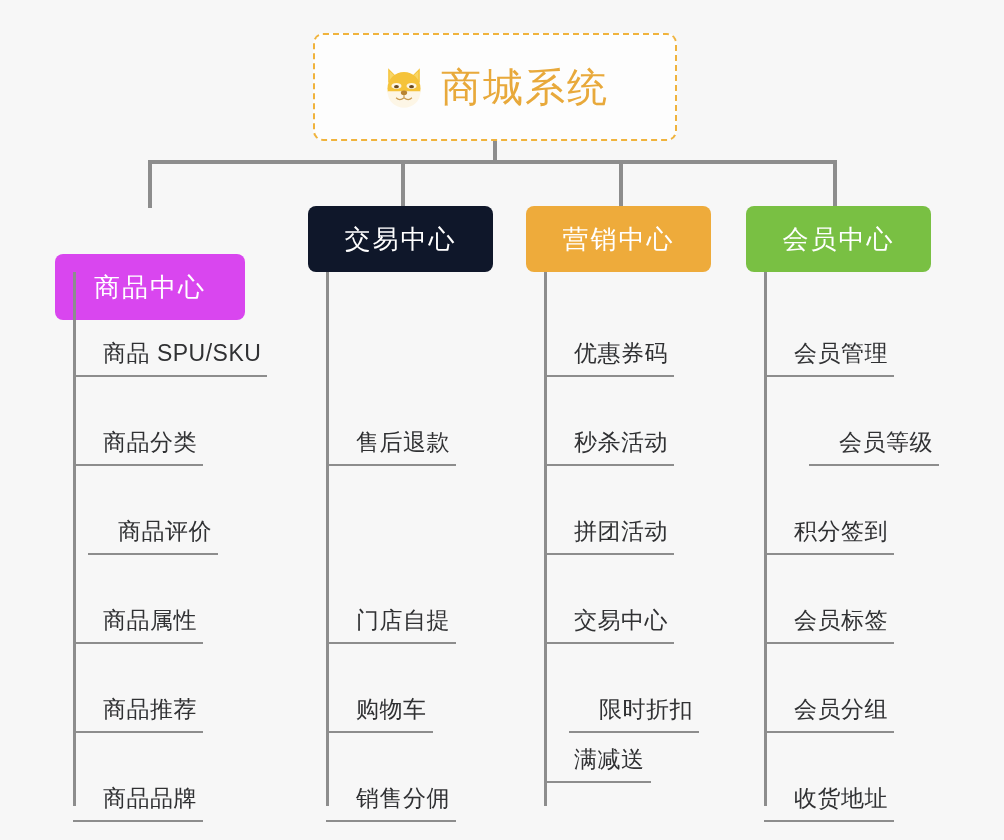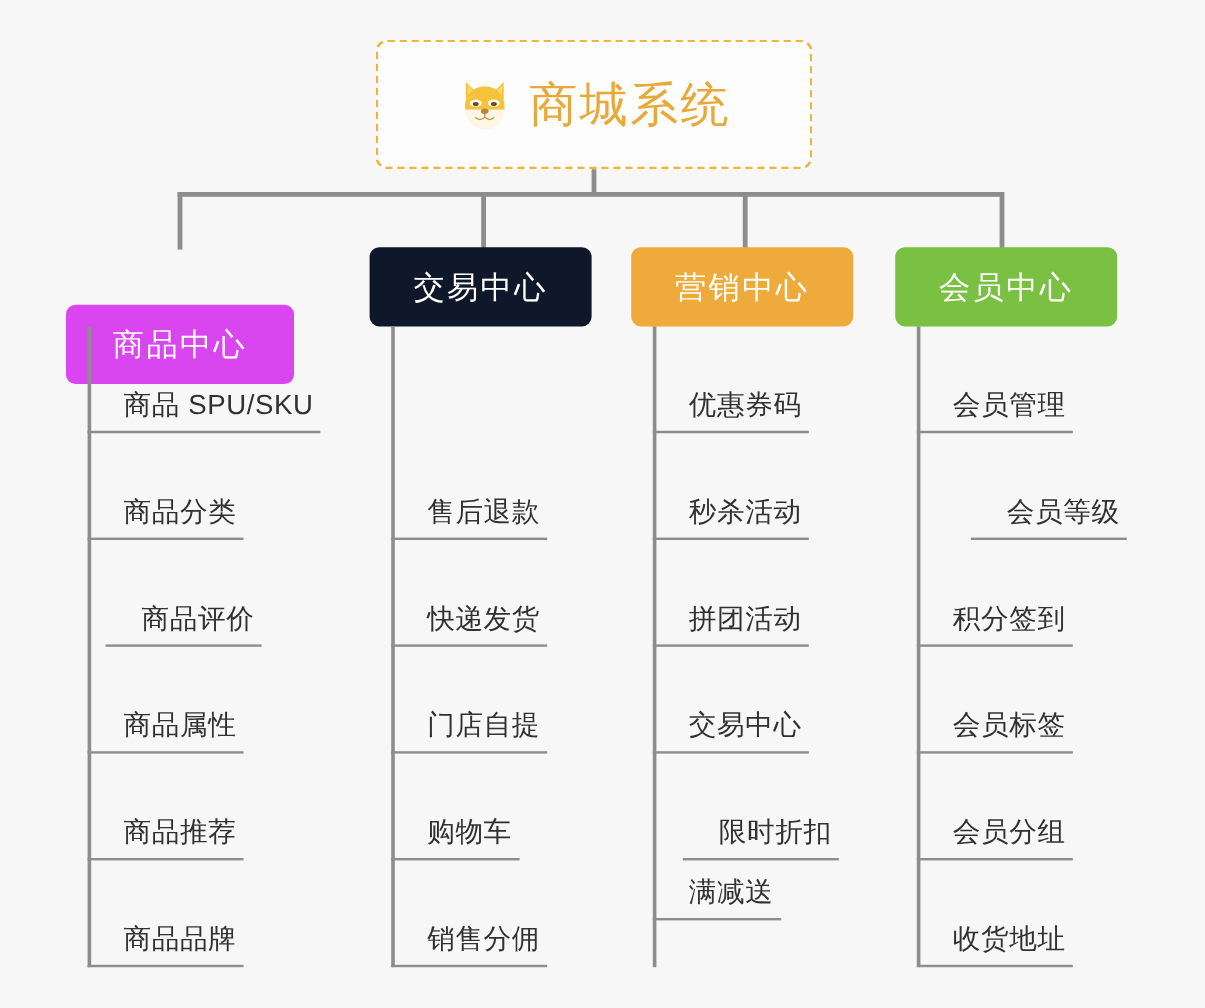--- a/index.html
+++ b/index.html
@@ -96,20 +96,21 @@
     top: 272px;
   }
 
   
   .leaf {
     position: absolute;
     left: 18px;
     height: 89px;
     display: flex;
     align-items: flex-end;
+    margin-top: 16px;
   }
   .leaf-inner {
     border-bottom: 2px solid #8d8d8d;
     padding: 0 6px 6px 30px;
     white-space: nowrap;
   }
   .leaf-label {
     font-size: 23px;
     color: #303133;
     letter-spacing: 0.5px;
@@ -176,23 +177,20 @@
       </div>
     </div>
     <div class="branch" style="left: 308px;">
       <div class="cat-box" style="background: #0f172a; width: 185px;">
         <span class="cat-label">交易中心</span>
       </div>
       <div class="spine" style="height: 534px;"></div>
       <div class="leaf" style="top: 361px;">
         <div class="leaf-inner"><span class="leaf-label">售后退款</span></div>
       </div>
-      <div class="leaf" style="top: 450px;">
-        <div class="leaf-inner"><span class="leaf-label">快递发货</span></div>
-      </div>
       <div class="leaf" style="top: 539px;">
         <div class="leaf-inner"><span class="leaf-label">门店自提</span></div>
       </div>
       <div class="leaf" style="top: 628px;">
         <div class="leaf-inner"><span class="leaf-label">购物车</span></div>
       </div>
       <div class="leaf" style="top: 717px;">
         <div class="leaf-inner"><span class="leaf-label">销售分佣</span></div>
       </div>
     </div>

